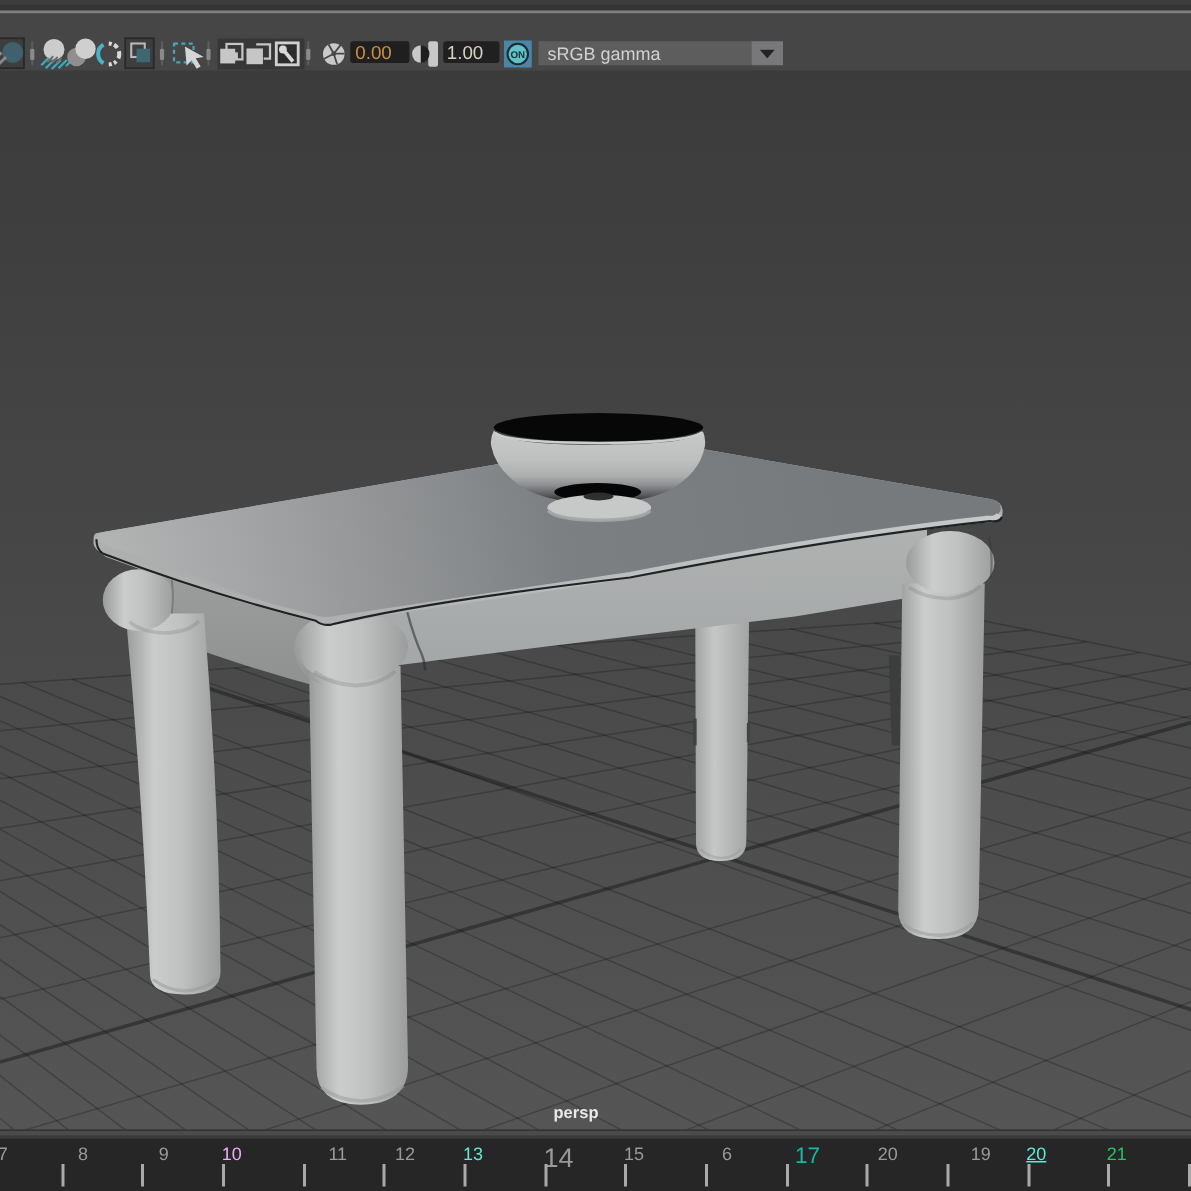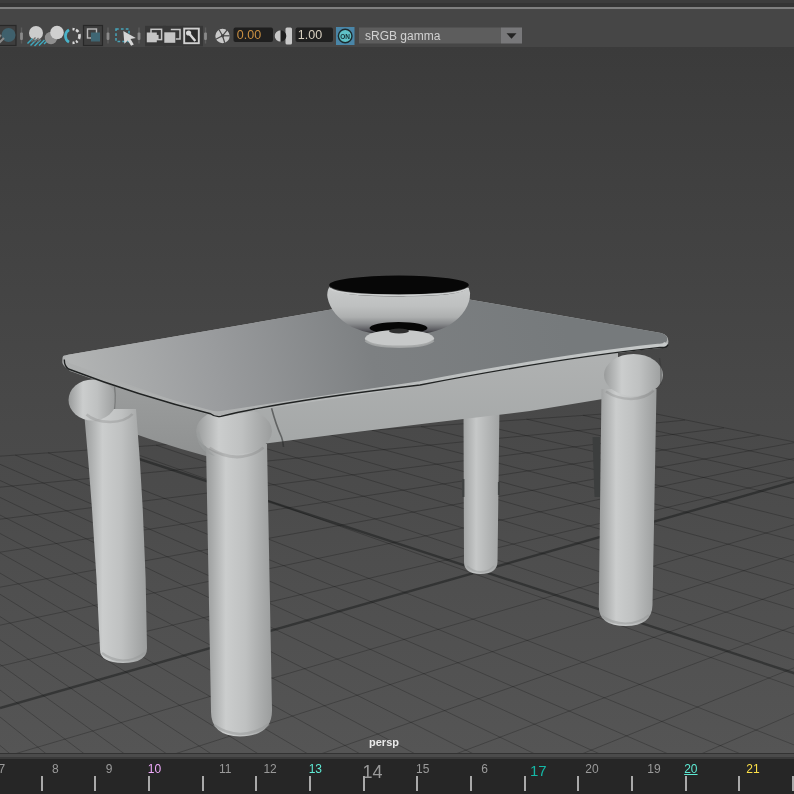--- a/index.html
+++ b/index.html
@@ -248,21 +248,21 @@
 <div class="abs" style="left:201.4px;top:762px;width:30px;height:13px;color:#9a9a9a;font-size:12px;text-align:right;">11</div>
 <div class="abs" style="left:255.1px;top:762px;width:30px;height:13px;color:#9a9a9a;font-size:12px;text-align:center;">12</div>
 <div class="abs" style="left:308.7px;top:762px;width:30px;height:13px;color:#5eead4;font-size:12px;">13</div>
 <div class="abs" style="left:362.4px;top:762px;width:30px;height:13px;color:#9a9a9a;font-size:18px;text-align:left;">14</div>
 <div class="abs" style="left:416.0px;top:762px;width:30px;height:13px;color:#9a9a9a;font-size:12px;text-align:left;">15</div>
 <div class="abs" style="left:469.6px;top:762px;width:30px;height:13px;color:#9a9a9a;font-size:12px;text-align:center;">6</div>
 <div class="abs" style="left:523.3px;top:762px;width:30px;height:13px;color:#14b8a6;font-size:15px;text-align:center;">17</div>
 <div class="abs" style="left:576.9px;top:762px;width:30px;height:13px;color:#9a9a9a;font-size:12px;text-align:center;">20</div>
 <div class="abs" style="left:630.6px;top:762px;width:30px;height:13px;color:#9a9a9a;font-size:12px;text-align:right;">19</div>
 <div class="abs" style="left:684.2px;top:762px;width:30px;height:13px;color:#5eead4;font-size:12px;text-decoration:underline;">20</div>
-<div class="abs" style="left:737.9px;top:762px;width:30px;height:13px;color:#fde047;font-size:12px;text-align:center;">21</div>
+<div class="abs" style="left:737.9px;top:762px;width:30px;height:13px;color:#22c55e;font-size:12px;text-align:left;">21</div>
 <div class="abs" style="left:40.7px;top:776px;width:2px;height:15px;background:#a9a9a9"></div>
 <div class="abs" style="left:94.3px;top:776px;width:2px;height:15px;background:#a9a9a9"></div>
 <div class="abs" style="left:148.0px;top:776px;width:2px;height:15px;background:#a9a9a9"></div>
 <div class="abs" style="left:201.6px;top:776px;width:2px;height:15px;background:#a9a9a9"></div>
 <div class="abs" style="left:255.3px;top:776px;width:2px;height:15px;background:#a9a9a9"></div>
 <div class="abs" style="left:308.9px;top:776px;width:2px;height:15px;background:#a9a9a9"></div>
 <div class="abs" style="left:362.6px;top:776px;width:2px;height:15px;background:#a9a9a9"></div>
 <div class="abs" style="left:416.2px;top:776px;width:2px;height:15px;background:#a9a9a9"></div>
 <div class="abs" style="left:469.9px;top:776px;width:2px;height:15px;background:#a9a9a9"></div>
 <div class="abs" style="left:523.5px;top:776px;width:2px;height:15px;background:#a9a9a9"></div>

